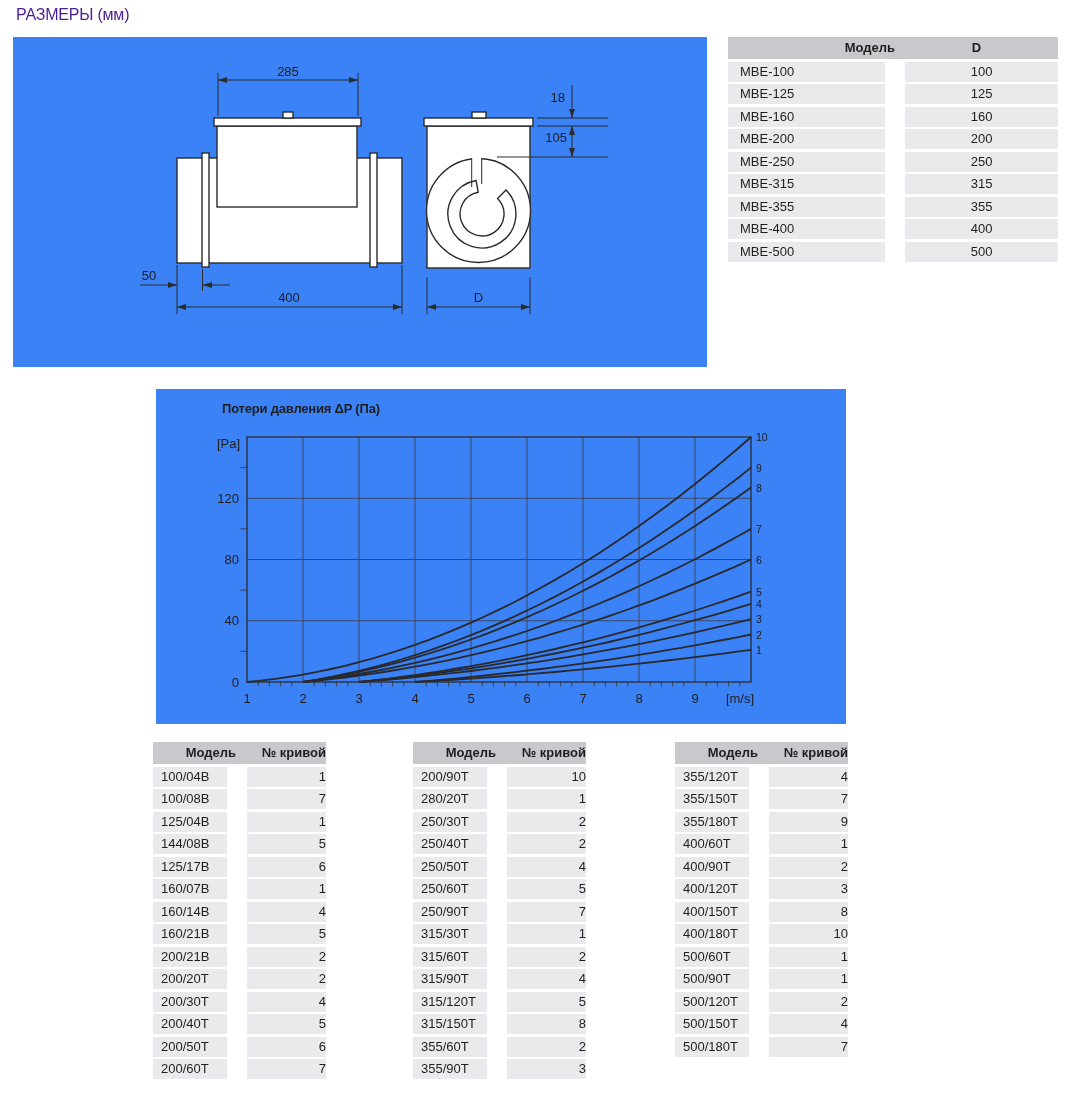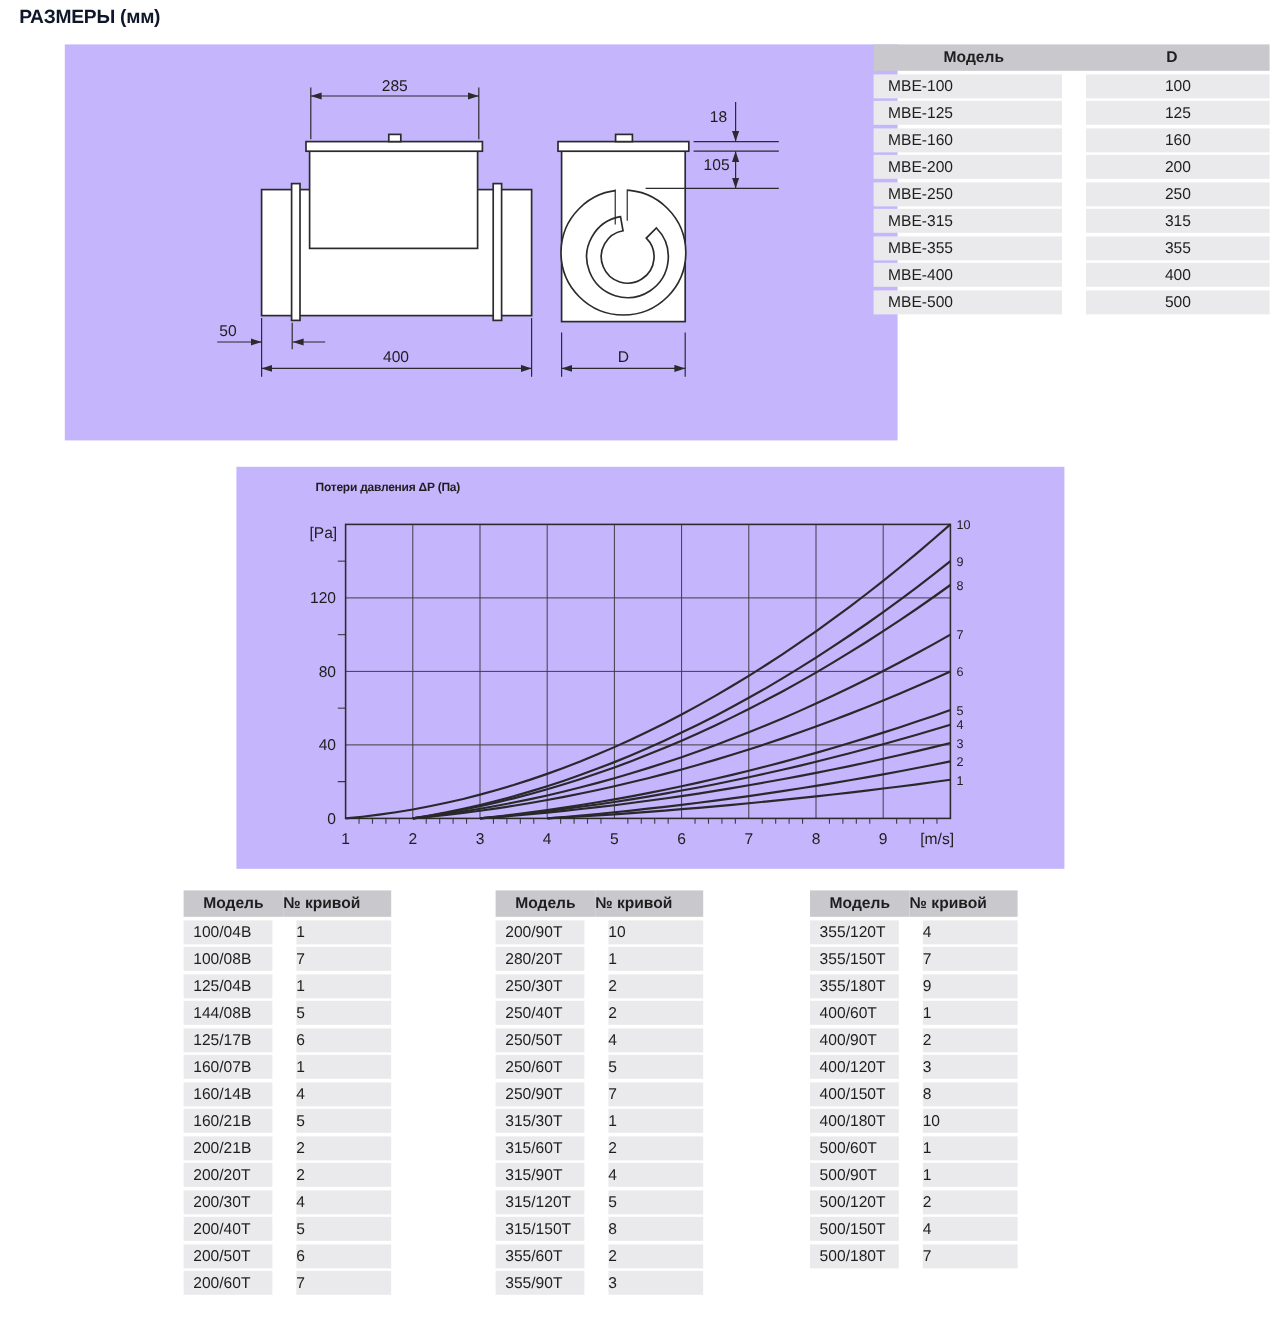--- a/index.html
+++ b/index.html
@@ -1,52 +1,52 @@
 <!DOCTYPE html>
 <html><head>
 <meta charset="utf-8">
 <style>
   * { box-sizing: border-box; margin: 0; padding: 0; }
   html,body { width:1071px; height:1099px; background:#ffffff; position:relative;
               font-family:"Liberation Sans", sans-serif; color:#1e1e1e; }
-  #page-title { position:absolute; left:16px; top:6px; font-size:16px; font-weight:700;
-                letter-spacing:-0.2px; color:#0f172a; }
-  .panel { position:absolute; background:#c4b5fd;margin-left:41px; }
+  #page-title { position:absolute; left:16px; top:6px; font-size:16px; font-weight:400;
+                letter-spacing:-0.2px; color:#4c1d95; }
+  .panel { position:absolute; background:#3b82f6; }
   #draw-panel  { left:13px;  top:37px;  width:694px; height:330px; }
   #chart-panel { left:156px; top:389px; width:690px; height:335px; }
-  #chart-title { position:absolute; left:66px; top:12px; font-size:10px; font-weight:700;
+  #chart-title { position:absolute; left:66px; top:12px; font-size:13px; font-weight:700;
                  letter-spacing:-0.2px; }
   svg { display:block; }
 
   
   .shape  { fill:#ffffff; stroke:#2b2b2b; stroke-width:1.4; }
   .thin   { fill:none; stroke:#2b2b2b; stroke-width:1; }
   .dimtxt { font-size:13px; fill:#1e1e1e; }
 
   
   .grid  { stroke:#3a3a3c; stroke-width:0.8; }
   .tick  { stroke:#3a3a3c; stroke-width:0.9; }
   .frame { fill:none; stroke:#2b2b2b; stroke-width:1.3; }
   .curve { fill:none; stroke:#29292b; stroke-width:1.8; }
   .axlbl { font-family:"Liberation Sans",sans-serif; font-size:13px; fill:#1e1e1e; }
   .cvlbl { font-family:"Liberation Sans",sans-serif; font-size:10.5px; fill:#1e1e1e; }
 
   
   .tbl { position:absolute; font-size:13px; }
   .thead { display:flex; font-weight:700; margin-bottom:2.5px; }
-  .thead > div { background:#c9c9cd; text-align:center; }
+  .thead > div { background:#c9c9cd; text-align:right; }
   .trow { display:flex; margin-bottom:2.5px;gap:20px; }
   .trow > div { background:#eaeaec; }
   .tbl-top .thead > div { height:22px; line-height:22px; }
   .tbl-top .trow  > div { height:20px; line-height:20px; }
   .tbl-top .c1 { width:167px; } .tbl-top .c2 { width:163px; text-align:center; }
   .tbl-top .trow .c1 { padding-left:12px; }
   .tbl-bot .thead > div { height:22px; line-height:22px; }
   .tbl-bot .trow  > div { height:20px; line-height:20px; }
-  .tbl-bot .c1 { width:83px; } .tbl-bot .c2 { width:90px; text-align:left; }
+  .tbl-bot .c1 { width:83px; } .tbl-bot .c2 { width:90px; text-align:right; }
   .tbl-bot .trow .c1 { padding-left:8px; }
 </style>
 </head>
 <body>
 
 <div id="page-title">РАЗМЕРЫ (мм)</div>
 
 <div id="draw-panel" class="panel">
   <svg width="694" height="330" viewBox="0 0 694 330">
     <defs>

